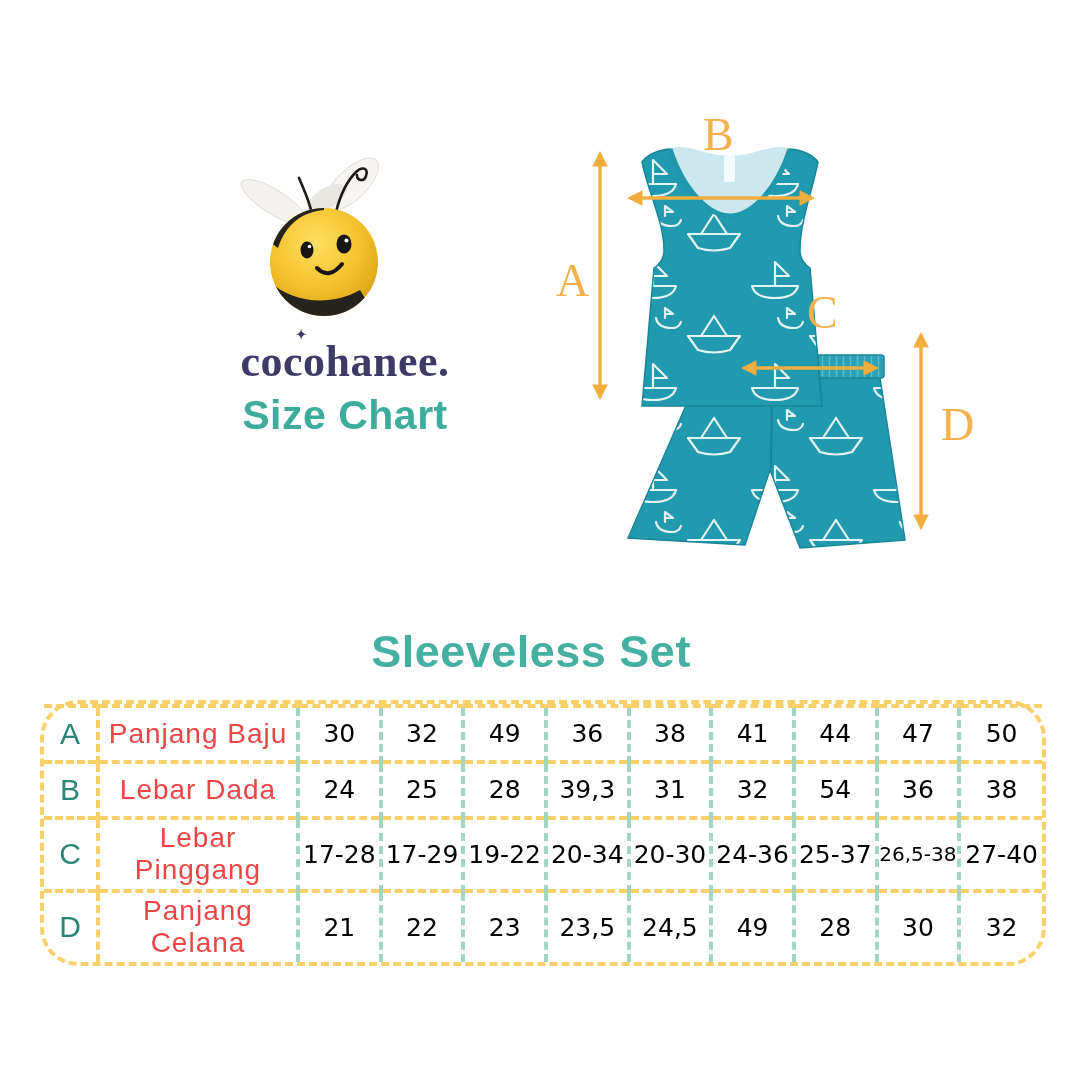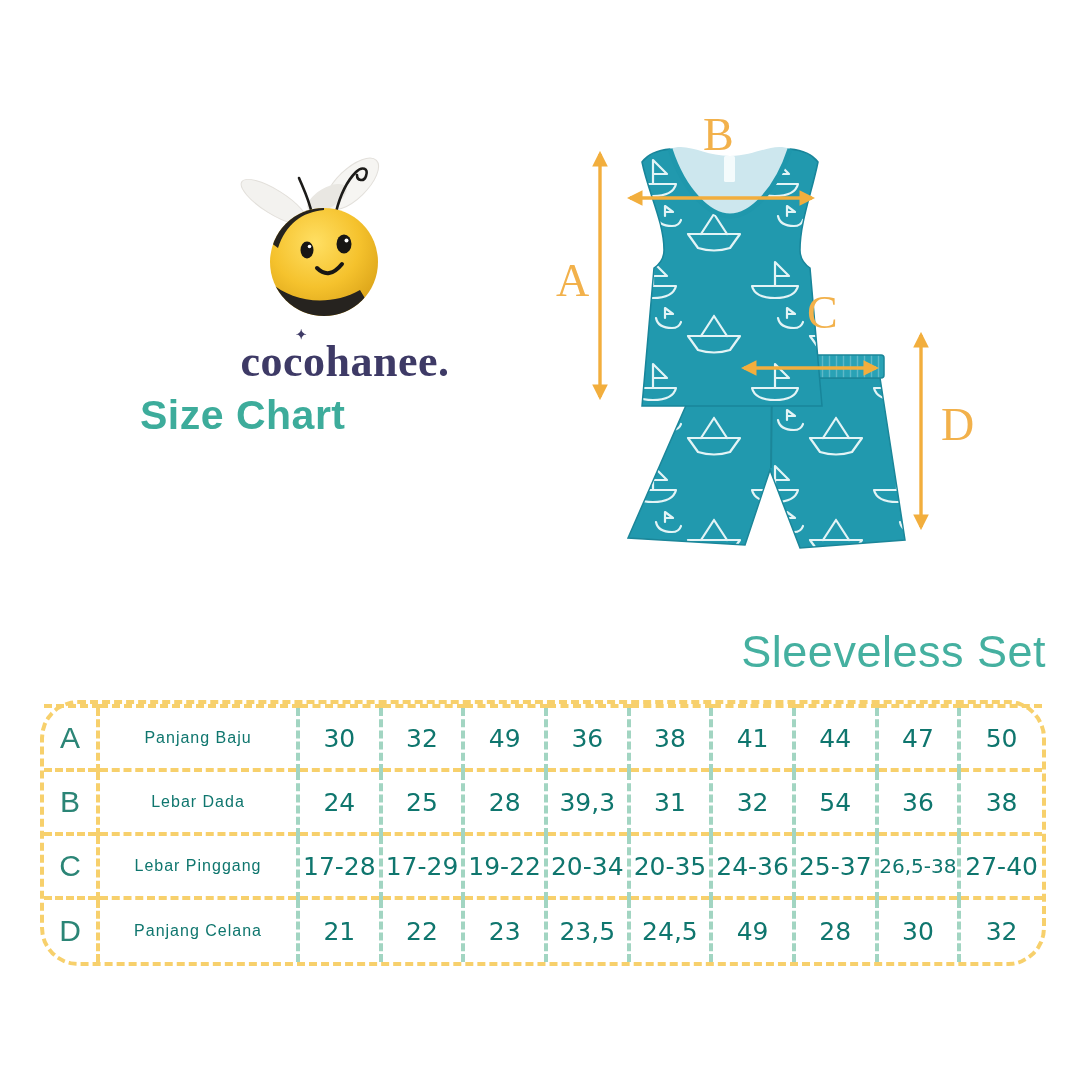--- a/index.html
+++ b/index.html
@@ -7,51 +7,51 @@
        font-family:"Liberation Sans",sans-serif;}
   .abs{position:absolute;}
 
   
   #bee-svg{left:232px;top:150px;width:170px;height:170px;}
   .logo-wrap{left:140px;top:336px;width:410px;text-align:center;}
   .logo{display:inline-block;position:relative;
         font-family:"Liberation Serif",serif;font-size:44px;font-weight:600;
         color:#3e3a66;letter-spacing:0.5px;}
   .sparkle{position:absolute;left:26.5%;top:-9px;font-size:13px;color:#3e3a66;}
-  .size-chart-title{left:140px;top:392px;width:410px;
+  .size-chart-title{left:140px;top:392px;width:410px;text-align:center;
         font-size:41px;font-weight:bold;color:#3dac9b;letter-spacing:0.5px;}
 
   
   #garment-svg{left:560px;top:100px;width:440px;height:500px;}
   .dim-letter{font-family:"Liberation Serif",serif;font-size:46px;color:#f2b14b;line-height:1;}
   #letter-a{left:556px;top:258px;}
   #letter-b{left:703px;top:112px;}
   #letter-c{left:807px;top:290px;}
   #letter-d{left:941px;top:402px;}
 
   
-  .section-title{left:40px;top:626px;width:1006px;text-align:right;
-        font-size:45px;font-weight:normal;color:#45b0a0;letter-spacing:0.5px;}
+  .section-title{left:28px;top:626px;width:1006px;text-align:center;
+        font-size:45px;font-weight:bold;color:#45b0a0;letter-spacing:0.5px;}
 
   
   .table-wrap{left:40px;top:700px;width:1006px;height:266px;
         border:4px dashed #f7d06c;border-radius:38px;box-sizing:border-box;}
   table.size{width:100%;height:100%;border-collapse:collapse;table-layout:fixed;}
   table.size col.c-letter{width:54px;}
   table.size col.c-label{width:200px;}
   table.size th,table.size td{padding:0;text-align:center;vertical-align:middle;font-weight:normal;}
   table.size tr{height:52px;}
   table.size tr.hdr{height:54px;}
   .hdr th.size-col{border-left:4px dashed #a2d5c2;
         color:#2b8576;font-size:21px;letter-spacing:0.5px;}
   tr.body-row td{border-top:4px dashed #f7d06c;}
   td.letter{color:#2b8576;font-size:30px;}
-  td.label{border-left:4px dashed #f7d06c;color:#0f766e;font-size:16px;letter-spacing:1px;}
+  td.label{border-left:4px dashed #f7d06c;color:#ef4444;font-size:28px;letter-spacing:1px;}
   td.val{border-left:4px dashed #a2d5c2;
-        font-family:"DejaVu Sans",sans-serif;color:#0f766e;font-size:25px;}
+        font-family:"DejaVu Sans",sans-serif;color:#000000;font-size:25px;}
   td.val.small{font-size:20px;text-align:center;}
 </style>
 </head>
 <body>
 
 <svg id="bee-svg" class="abs" viewBox="0 0 170 170">
   <defs>
     <radialGradient id="beeBody" cx="42%" cy="32%" r="75%">
       <stop offset="0%" stop-color="#ffdf63"></stop>
       <stop offset="55%" stop-color="#f5c22d"></stop>
@@ -190,21 +190,21 @@
       <td class="val">36</td>
       <td class="val">38</td>
     </tr>
     <tr class="body-row">
       <td class="letter">C</td>
       <td class="label">Lebar Pinggang</td>
       <td class="val">17-28</td>
       <td class="val">17-29</td>
       <td class="val">19-22</td>
       <td class="val">20-34</td>
-      <td class="val">20-35</td>
+      <td class="val">20-30</td>
       <td class="val">24-36</td>
       <td class="val">25-37</td>
       <td class="val small">26,5-38</td>
       <td class="val">27-40</td>
     </tr>
     <tr class="body-row">
       <td class="letter">D</td>
       <td class="label">Panjang Celana</td>
       <td class="val">21</td>
       <td class="val">22</td>

